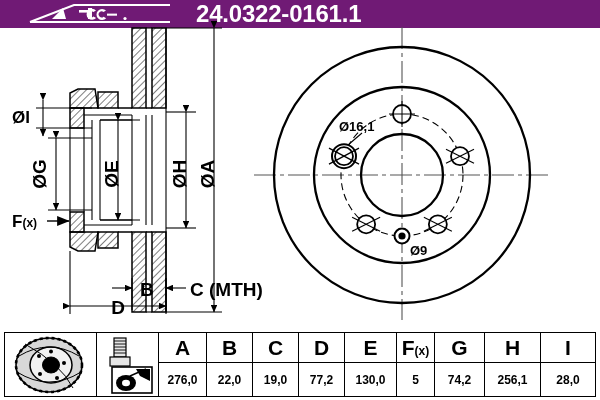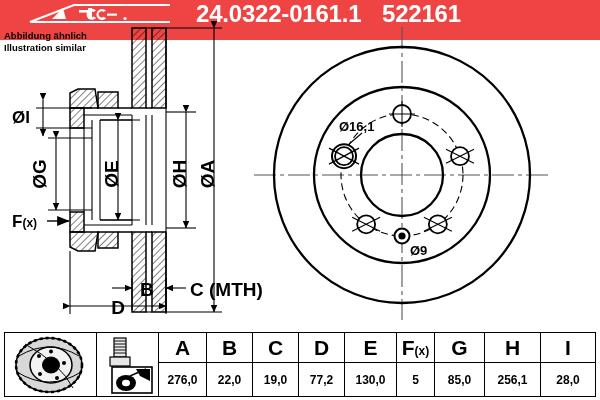--- a/index.html
+++ b/index.html
@@ -8,22 +8,22 @@
     width:600px; height:400px;
     background:#ffffff;
     font-family:"Liberation Sans", sans-serif;
     overflow:hidden;
     position:relative;
   }
   #page { position:relative; width:600px; height:400px; background:#fff; }
 
   
   .header {
-    position:absolute; left:0; top:0; width:600px; height:40px;
-    background:#ef4444;
+    position:absolute; left:0; top:0; width:600px; height:28px;
+    background:#701a75;
     display:flex; align-items:center;
   }
   .logo-box { position:absolute; left:22px; top:1px; width:150px; height:26px; }
   .hdr-part {
     position:absolute; left:196px; top:0px;
     font-size:24px; font-weight:bold; color:#fff;
     letter-spacing:-0.2px; line-height:28px;
   }
   .hdr-num {
     position:absolute; left:382px; top:0px;
@@ -79,24 +79,22 @@
           <path d="M57 9 h9 v2.6 h-9 z"></path>
           <path d="M66 7 h4 v11 h-4 z"></path>
           <path d="M74 9.5 a5.5 5.5 0 1 0 0.1 7.6 l-2.6 -1.6 a3 3 0 1 1 -0.1 -4.4 z"></path>
           <path d="M85 12.6 h10 v2.1 h-10 z"></path>
           <path d="M84 9.5 a5.6 5.6 0 1 0 0.2 7.8 l-2.6 -1.6 a3 3 0 1 1 0 -4.6 z"></path>
           <circle cx="103" cy="17.5" r="1.6"></circle>
         </g>
       </svg>
     </div>
     <div class="hdr-part">24.0322-0161.1</div>
-    <div class="hdr-num">522161</div>
   </div>
 
-  <div class="note"><span>Abbildung ähnlich</span><br><span>Illustration similar</span></div>
 
   <div class="draw">
   <svg width="600" height="300" viewBox="0 0 600 300">
     <defs>
       <pattern id="hatchR" patternUnits="userSpaceOnUse" width="5" height="5" patternTransform="rotate(45)">
         <line x1="0" y1="0" x2="0" y2="5" stroke="#000" stroke-width="1"></line>
       </pattern>
       <pattern id="hatchL" patternUnits="userSpaceOnUse" width="5" height="5" patternTransform="rotate(-45)">
         <line x1="0" y1="0" x2="0" y2="5" stroke="#000" stroke-width="1"></line>
       </pattern>
@@ -332,21 +330,21 @@
         <td class="hdr-cell" style="width:56px">H</td>
         <td class="hdr-cell">I</td>
       </tr>
       <tr>
         <td class="val-cell">276,0</td>
         <td class="val-cell">22,0</td>
         <td class="val-cell">19,0</td>
         <td class="val-cell">77,2</td>
         <td class="val-cell">130,0</td>
         <td class="val-cell">5</td>
-        <td class="val-cell">85,0</td>
+        <td class="val-cell">74,2</td>
         <td class="val-cell">256,1</td>
         <td class="val-cell">28,0</td>
       </tr>
     </tbody>
       </table>
   </div>
 
 </div>
 
 </body></html>

